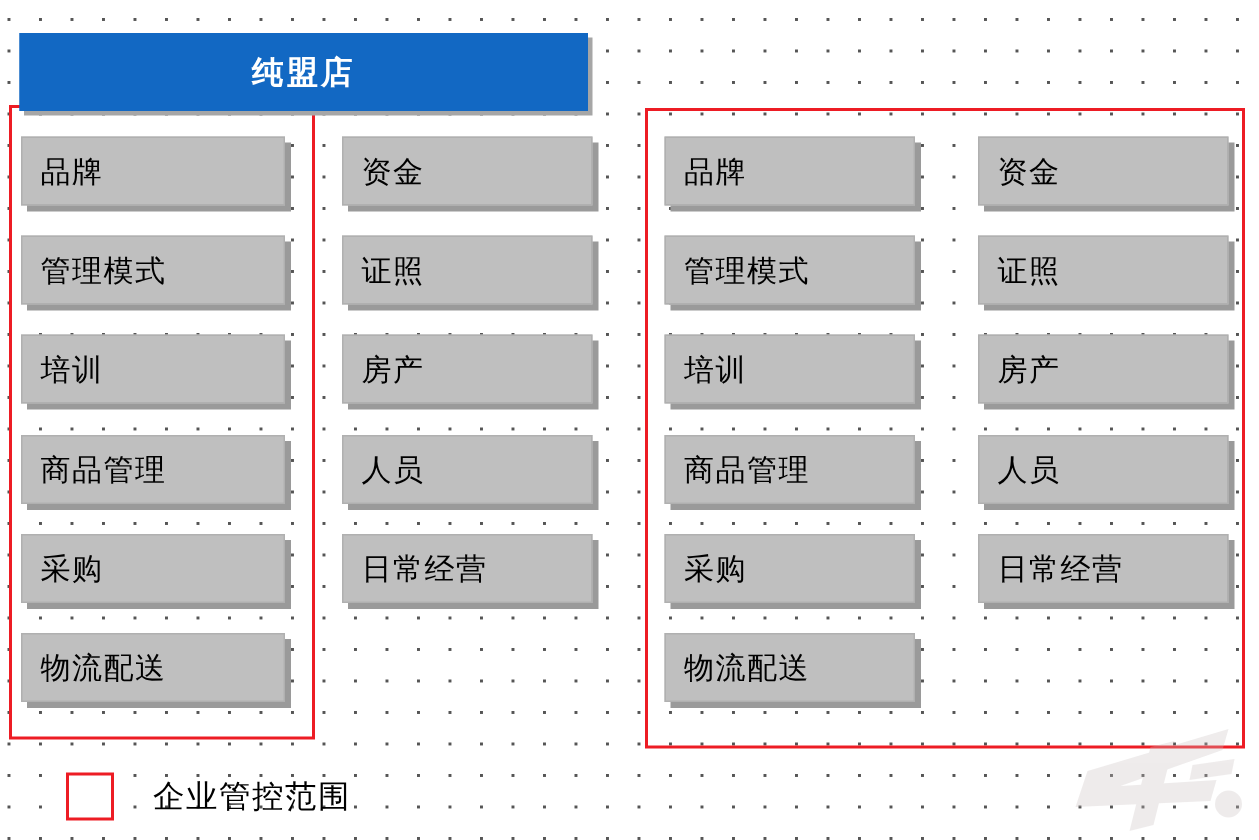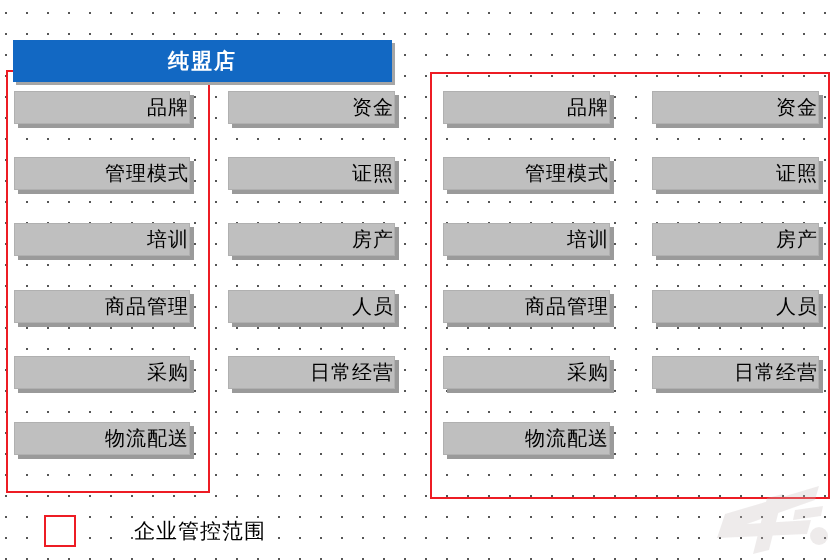--- a/index.html
+++ b/index.html
@@ -42,47 +42,48 @@
     font-weight: bold;
     font-size: 21px;
     letter-spacing: 2px;
     display: flex;
     align-items: center;
     justify-content: center;
     box-shadow: 3px 3px 0 0 #a6a6a6;
     border: 1px solid #1268c3;
     box-sizing: border-box;
   }
-  #title-bar-franchise { left: 13px;  top: 40px; width: 379px; height: 42px; }
+  #title-bar-franchise { left: 13px;  top: 22px; width: 379px; height: 52px; }
   #title-bar-direct    { left: 434px; top: 20px; width: 381px; height: 45px; }
 
   
   .scope-rect {
     position: absolute;
     border: 2px solid #ed1c24;
     background: transparent;
     box-sizing: border-box;
   }
   #scope-franchise { left: 6px;   top: 70px; width: 204px; height: 423px; }
   #scope-direct    { left: 430px; top: 72px; width: 400px; height: 427px; }
 
   
   .item-box {
     position: absolute;
     background: #bfbfbf;
     border: 1px solid #b0b0b0;
     box-sizing: border-box;
     display: flex;
     align-items: center;
-    justify-content: flex-end;
+    justify-content: flex-start;
     font-size: 20px;
     color: #000000;
     letter-spacing: 1px;
     box-shadow: 4px 4px 0 0 #9a9a9a;
-    height: 33px;
+    height: 46px;
+    padding-left: 12px;
   }
 
   
   #legend {
     position: absolute;
     left: 44px;
     top: 515px;
     display: flex;
     align-items: center;
     gap: 26px;
@@ -91,21 +92,20 @@
     width: 32px;
     height: 32px;
     border: 2px solid #ed1c24;
     background: #ffffff;
     box-sizing: border-box;
   }
   #legend-label {
     font-size: 21px;
     color: #000000;
     letter-spacing: 1px;
-    margin-left: 32px;
   }
 </style>
 </head>
 <body>
 
 <div id="canvas">
 
   <div class="scope-rect" id="scope-franchise"></div>
   <div class="scope-rect" id="scope-direct"></div>
 

